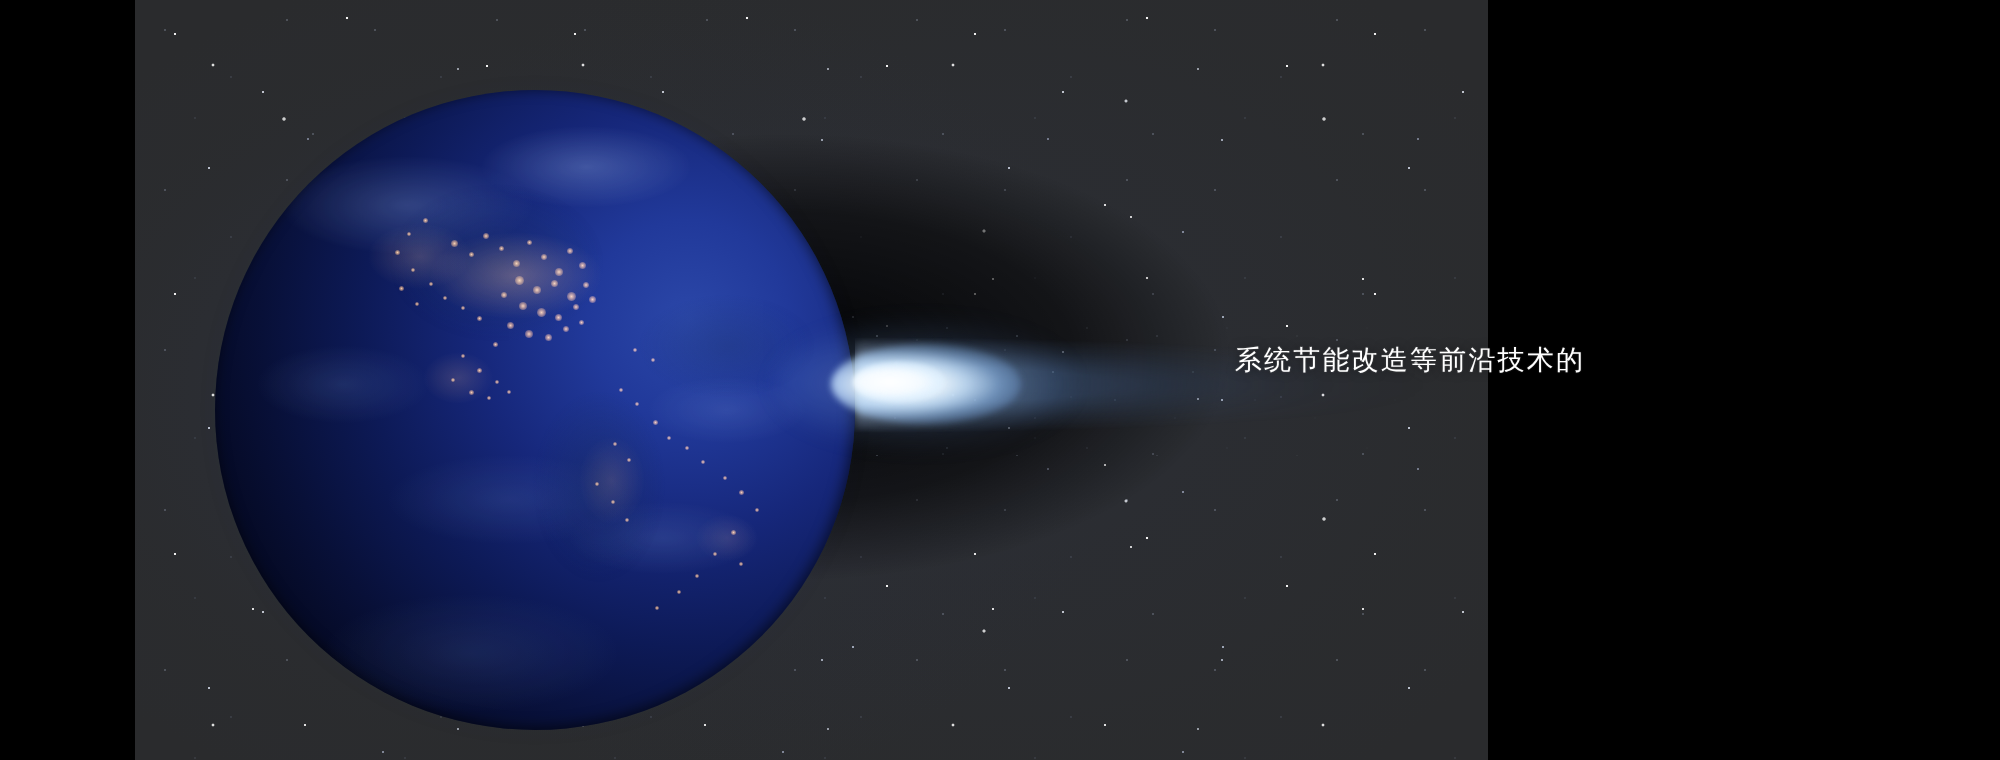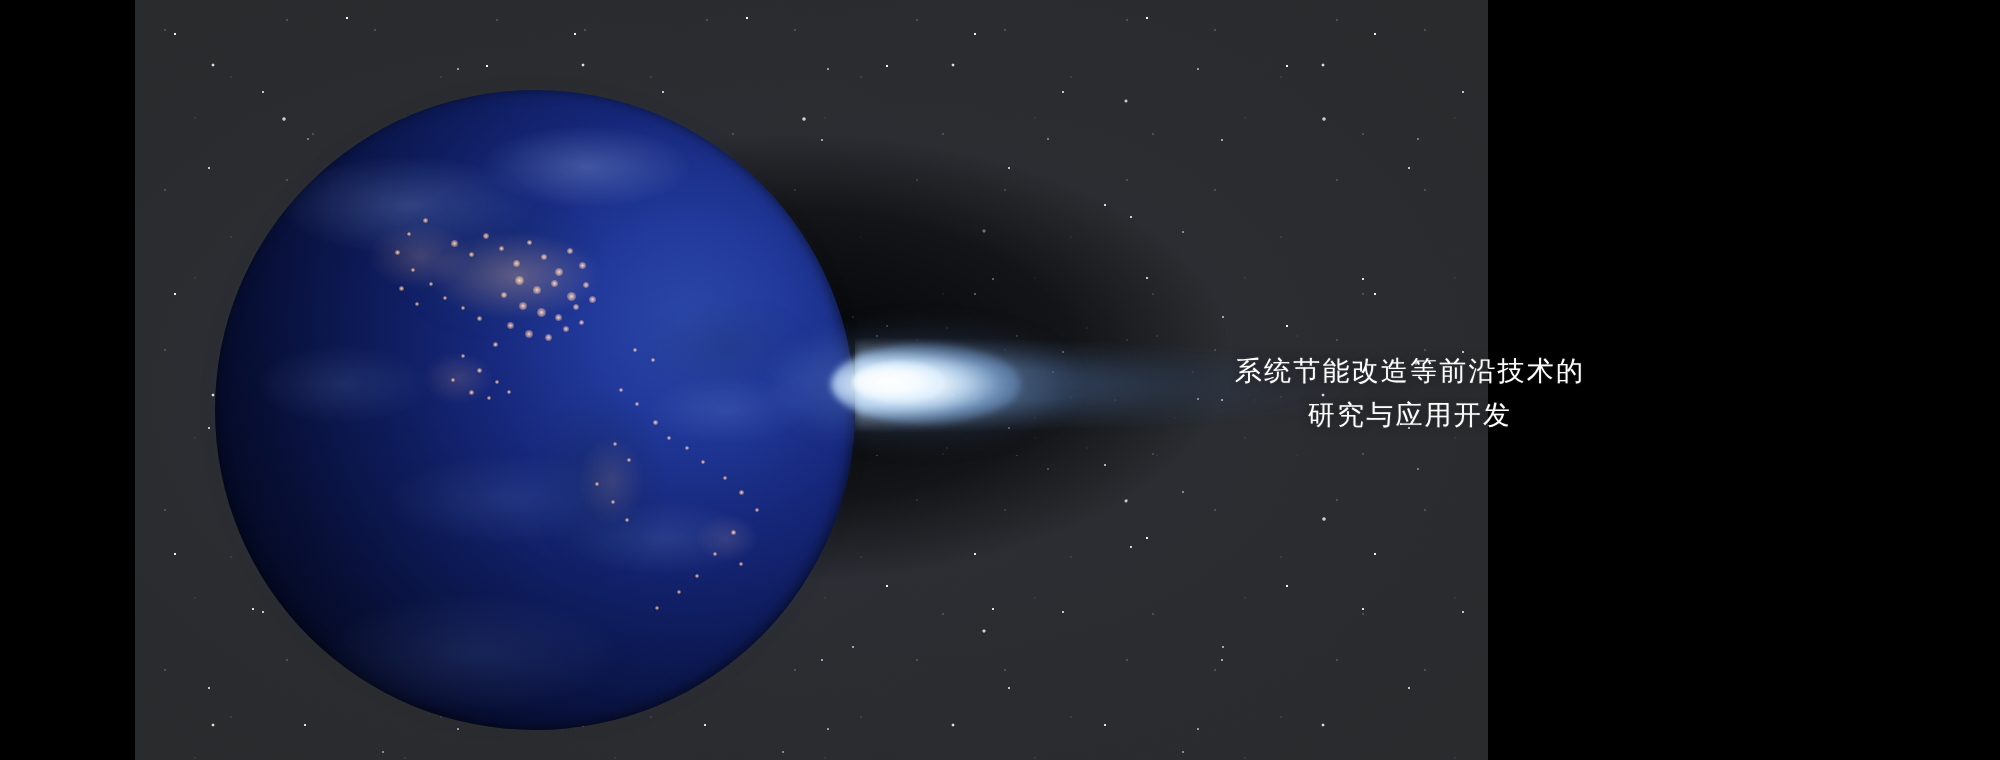--- a/index.html
+++ b/index.html
@@ -319,21 +319,21 @@
       rgba(120,168,236,0.14) 42%,
       rgba(50,90,170,0.05) 70%,
       rgba(0,0,0,0) 100%);
     filter: blur(10px);
   }
 
   
   .headline-block {
     position: absolute;
     left: 1065px;
-    top: 349px;
+    top: 338px;
     width: 690px;
     text-align: center;
     pointer-events: none;
   }
   .headline-line {
     color: #ffffff;
     font-family: "Liberation Sans", sans-serif;
     font-size: 27px;
     line-height: 44px;
     letter-spacing: 2.2px;
@@ -466,16 +466,15 @@
       <div class="comet-core"></div>
     </div>
 
   </div>
 
   <div class="band band-left"></div>
   <div class="band band-right"></div>
 
   <div class="headline-block">
     <div class="headline-line">系统节能改造等前沿技术的</div>
-    <div class="headline-line">研究与应用开发</div>
   </div>
 
 </div>
 
 </body></html>

